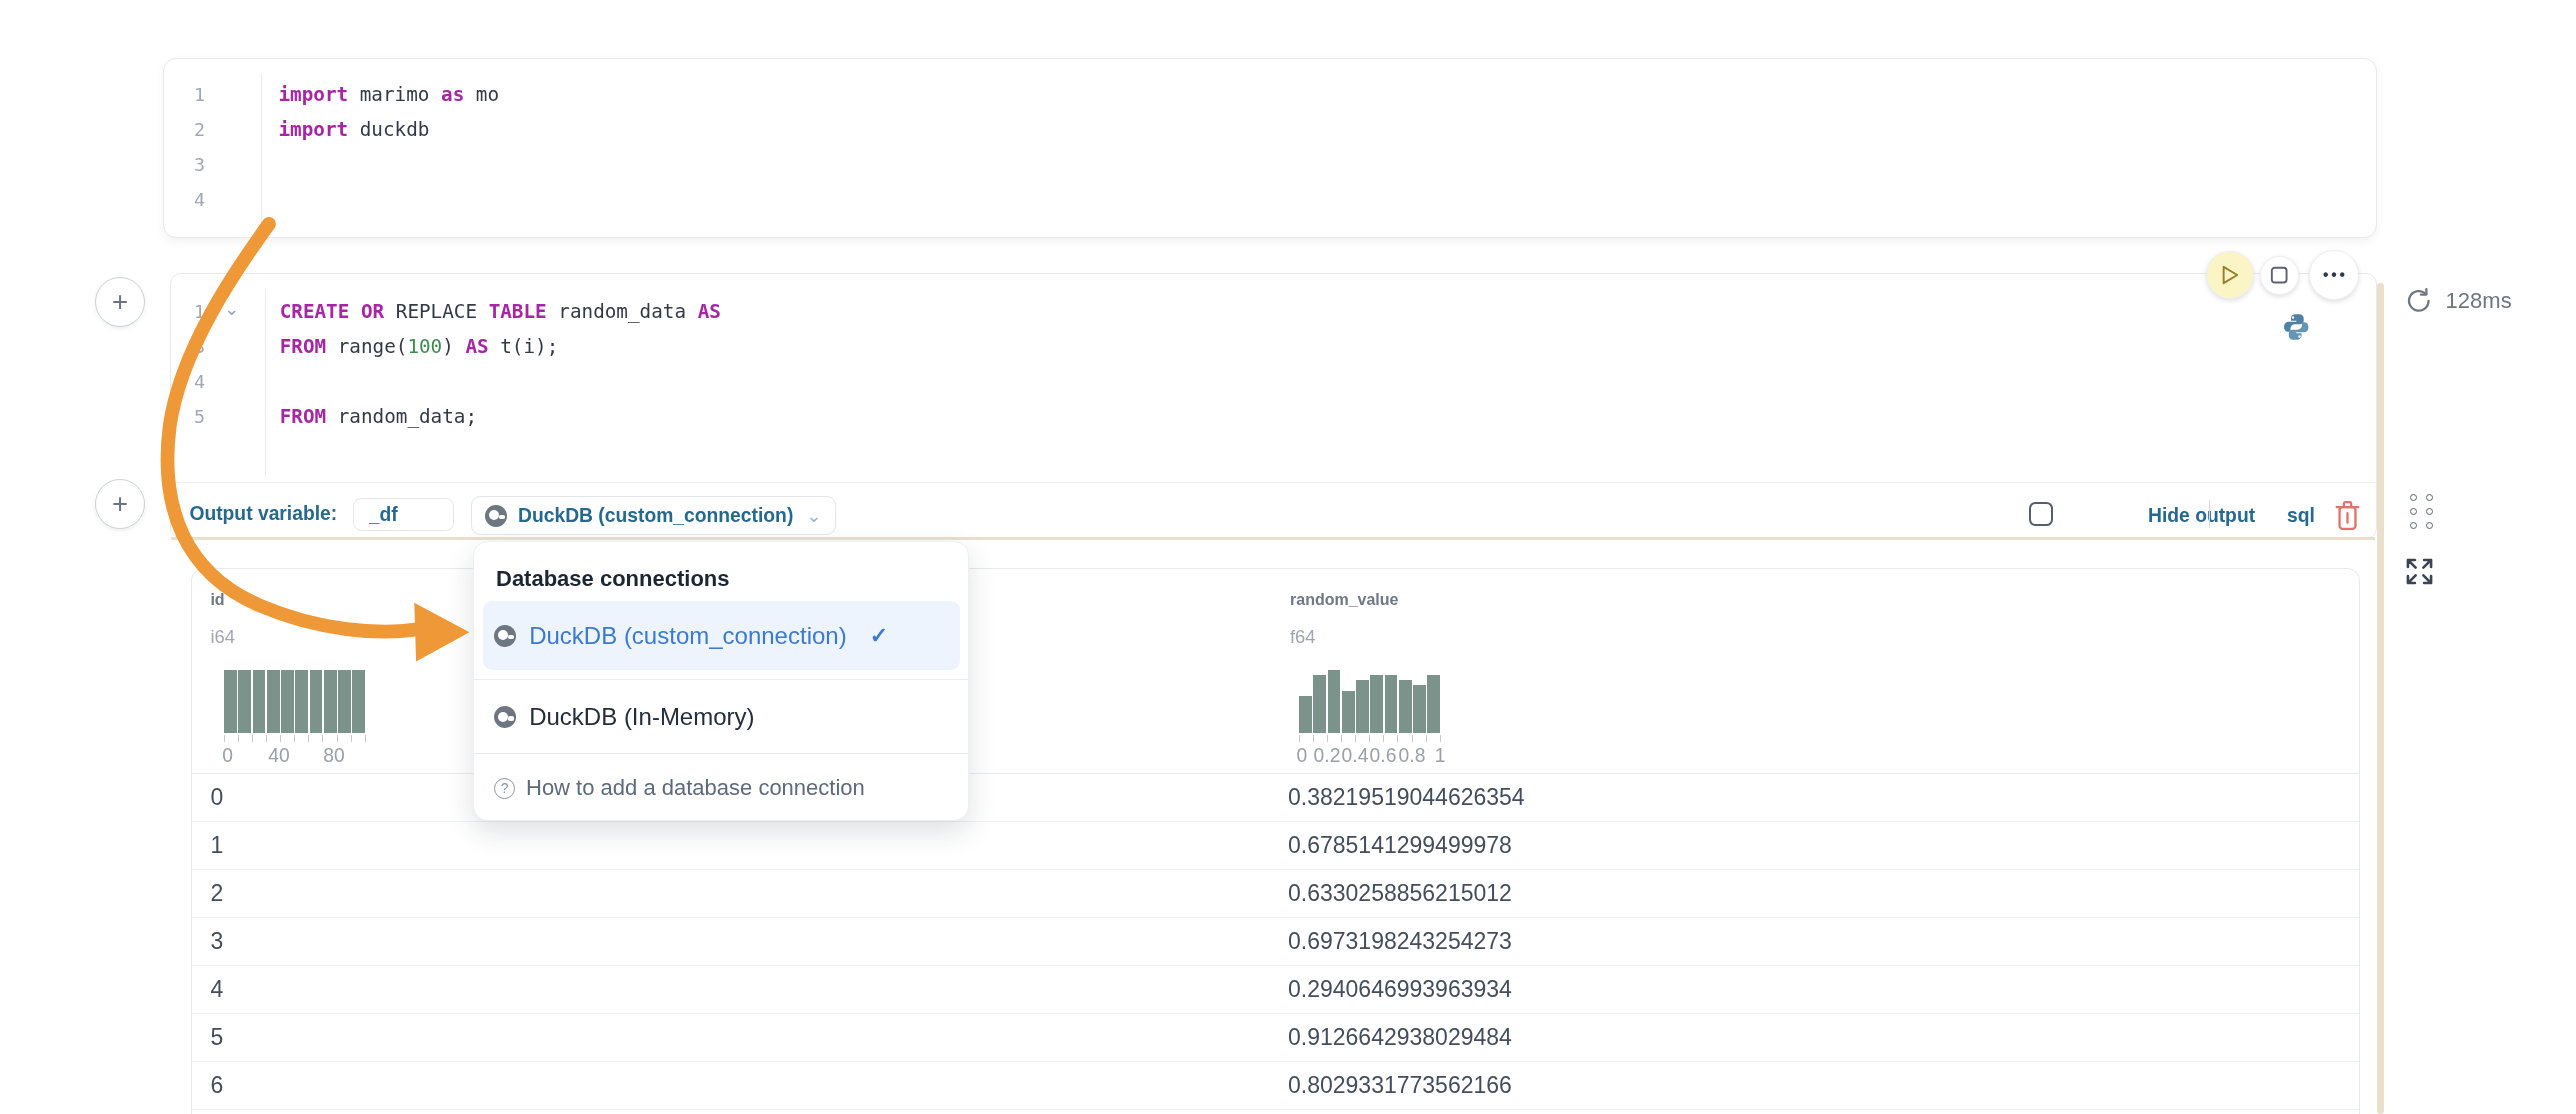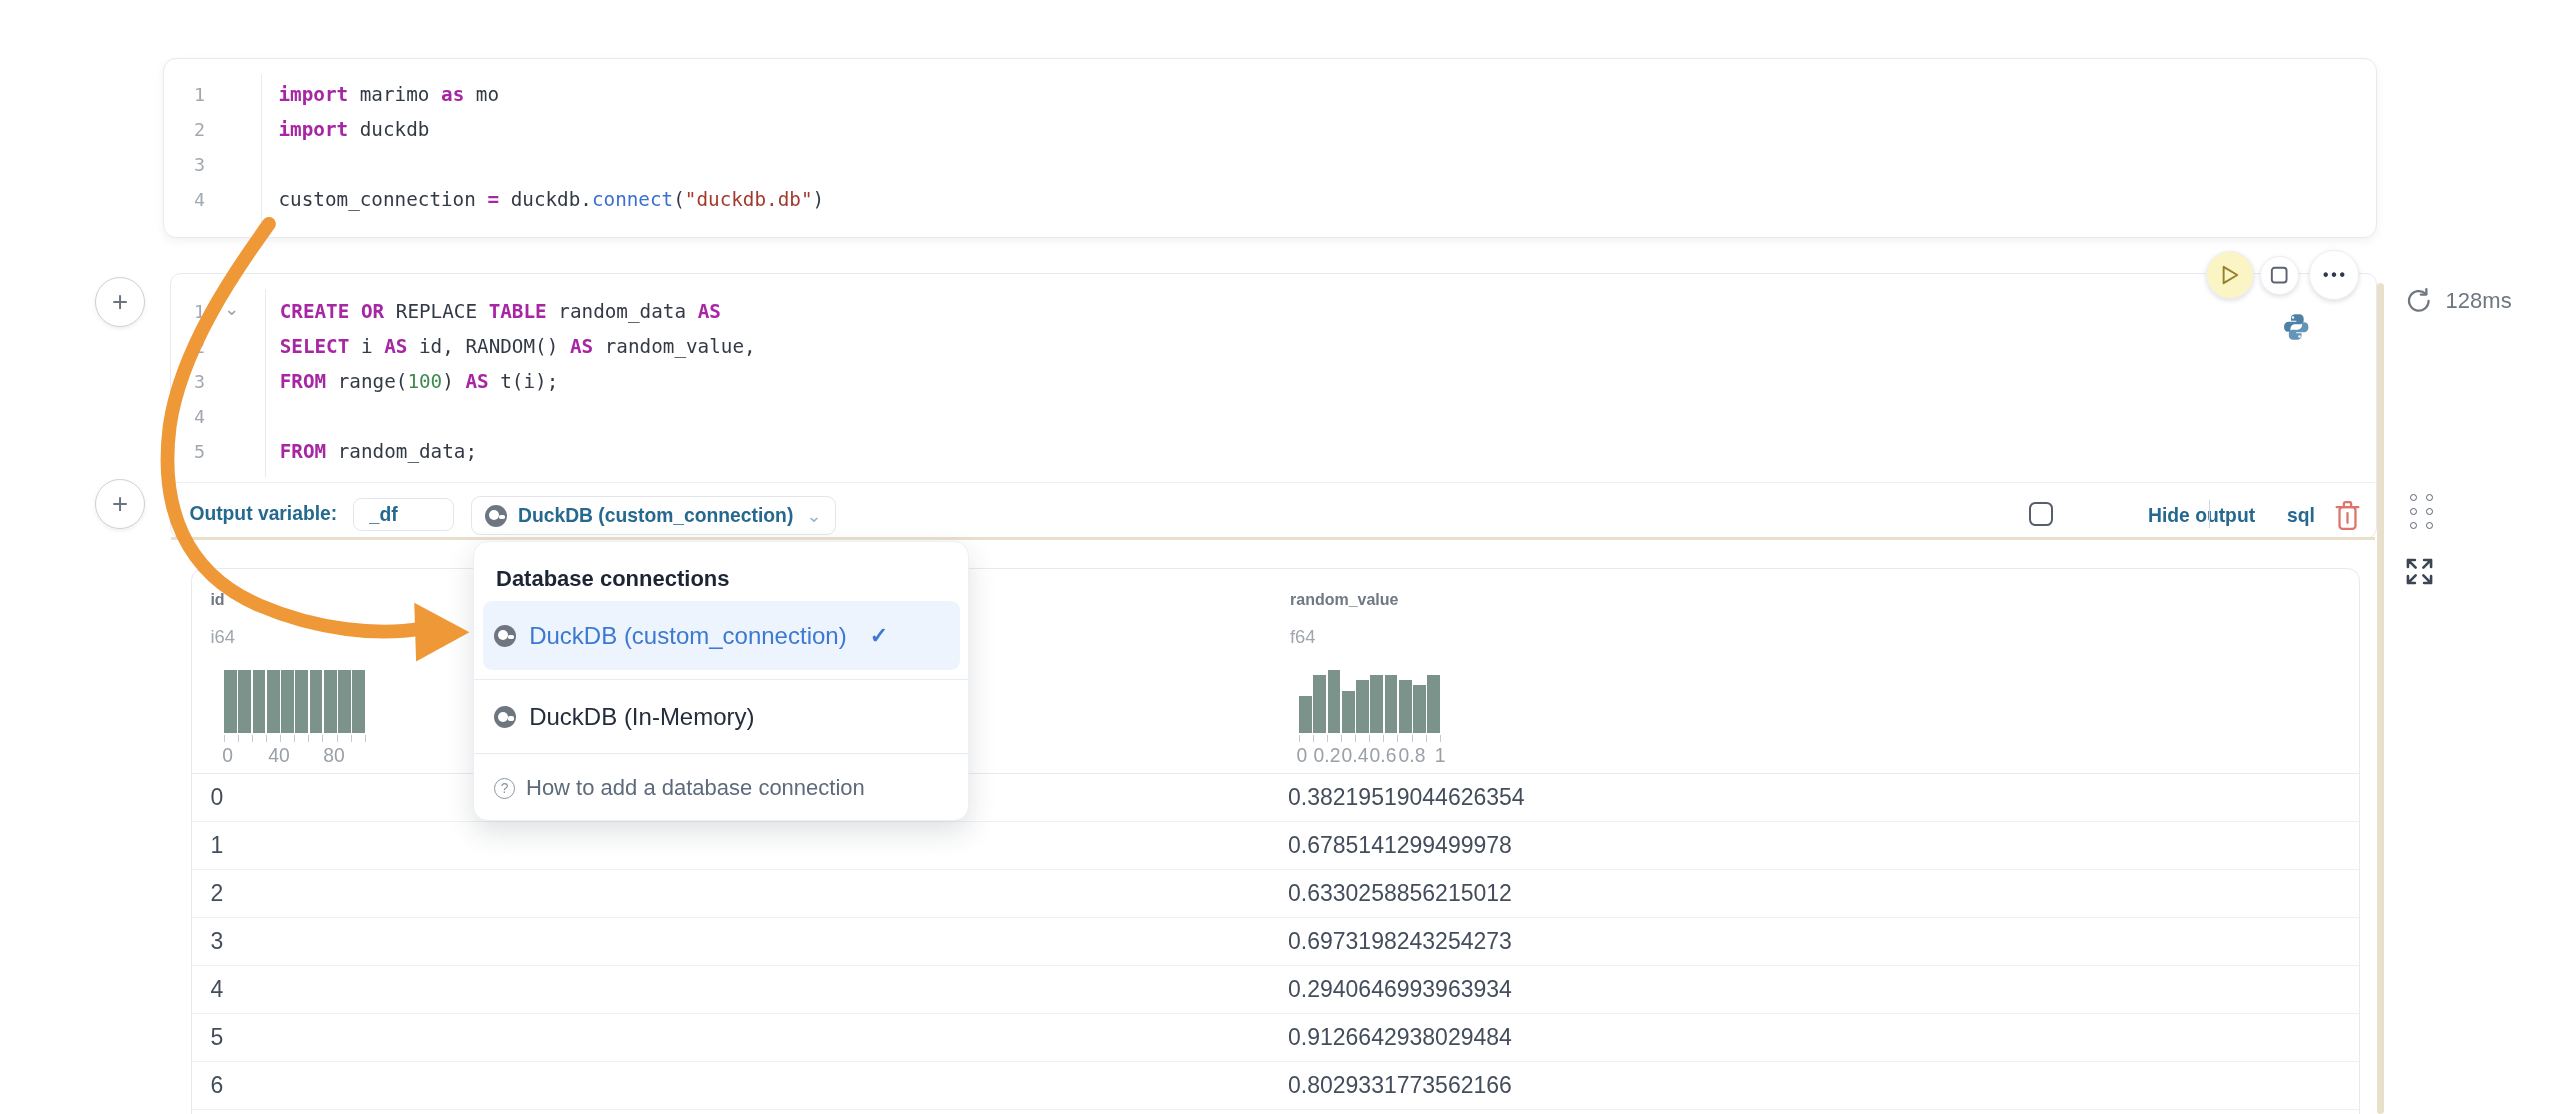--- a/index.html
+++ b/index.html
@@ -140,35 +140,30 @@
         <div class="code-line">
           <span class="ln">2</span>
           <span class="code-text"><span class="tok-kw">import</span><span class="tok-pl"> duckdb</span></span>
         </div>
         <div class="code-line">
           <span class="ln">3</span>
           <span class="code-text"></span>
         </div>
         <div class="code-line">
           <span class="ln">4</span>
-          <span class="code-text"><span class="tok-pl">custom_connection </span><span class="tok-op">=</span><span class="tok-pl"> duckdb.</span><span class="tok-fn">connect</span><span class="tok-pl">(</span><span class="tok-str">"duckdb.db"</span><span class="tok-pl">)</span></span>
         </div>
       </div>
   </div>
 
   <div id="cell2" class="codecell">
     <div class="gutter-line"></div>
     <div class="code-lines">
         <div class="code-line">
           <span class="ln">1</span>
           <span class="code-text"><span class="tok-kw">CREATE OR</span><span class="tok-pl"> REPLACE </span><span class="tok-kw">TABLE</span><span class="tok-pl"> random_data </span><span class="tok-kw">AS</span></span>
-        </div>
-        <div class="code-line">
-          <span class="ln">2</span>
-          <span class="code-text"><span class="tok-kw">SELECT</span><span class="tok-pl"> i </span><span class="tok-kw">AS</span><span class="tok-pl"> id, RANDOM() </span><span class="tok-kw">AS</span><span class="tok-pl"> random_value,</span></span>
         </div>
         <div class="code-line">
           <span class="ln">3</span>
           <span class="code-text"><span class="tok-kw">FROM</span><span class="tok-pl"> range(</span><span class="tok-num">100</span><span class="tok-pl">) </span><span class="tok-kw">AS</span><span class="tok-pl"> t(i);</span></span>
         </div>
         <div class="code-line">
           <span class="ln">4</span>
           <span class="code-text"></span>
         </div>
         <div class="code-line">

